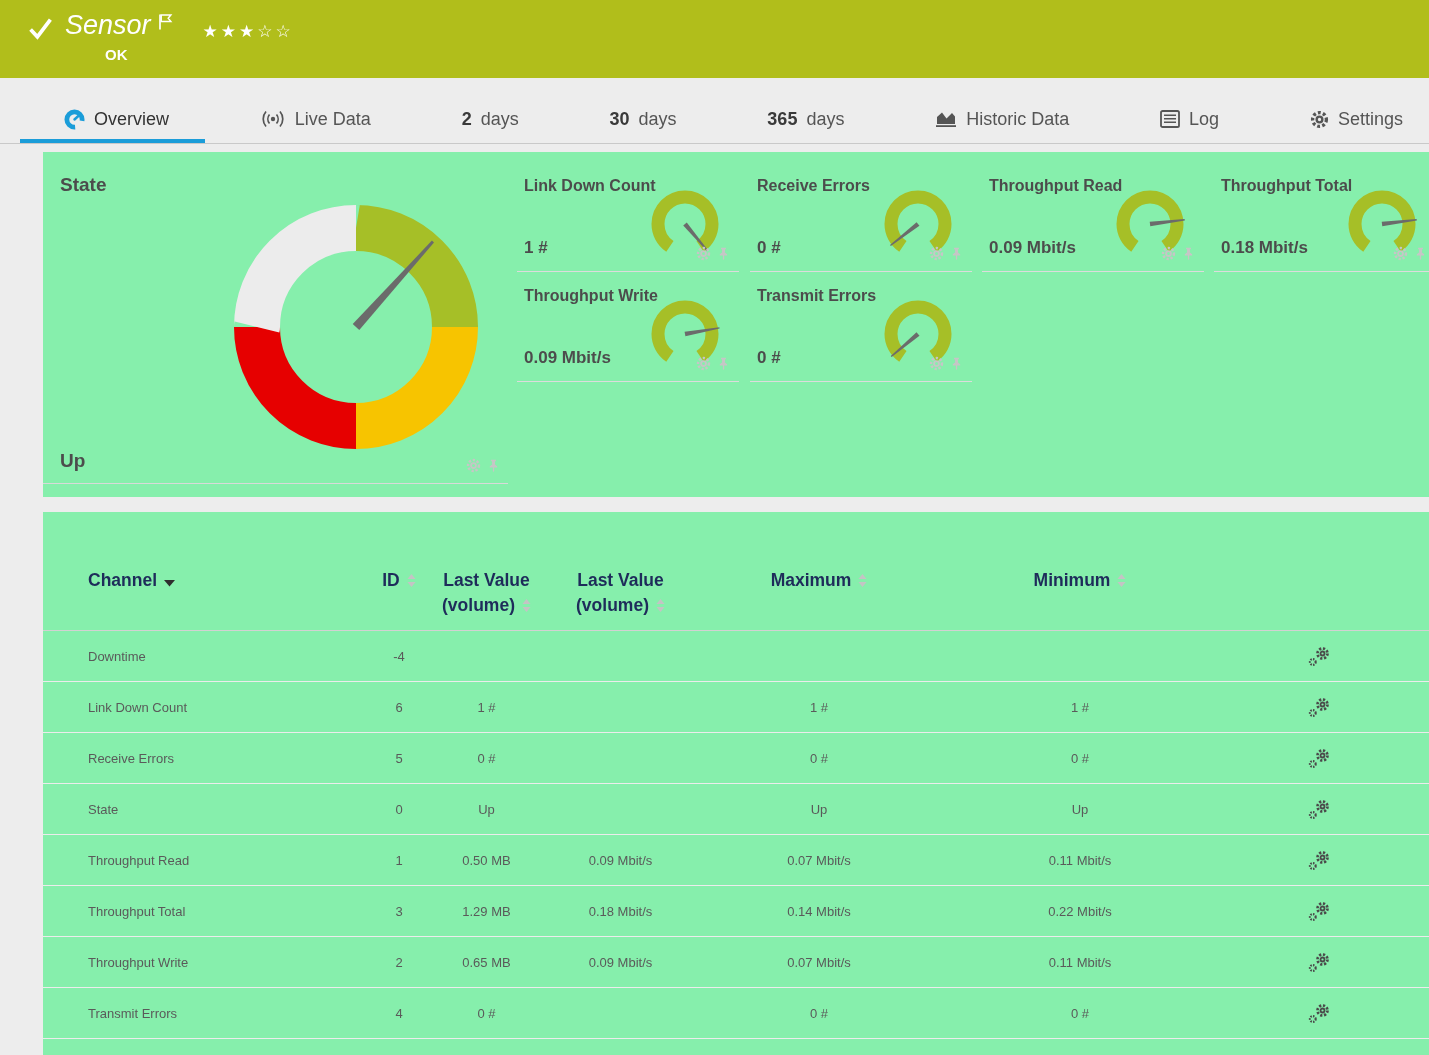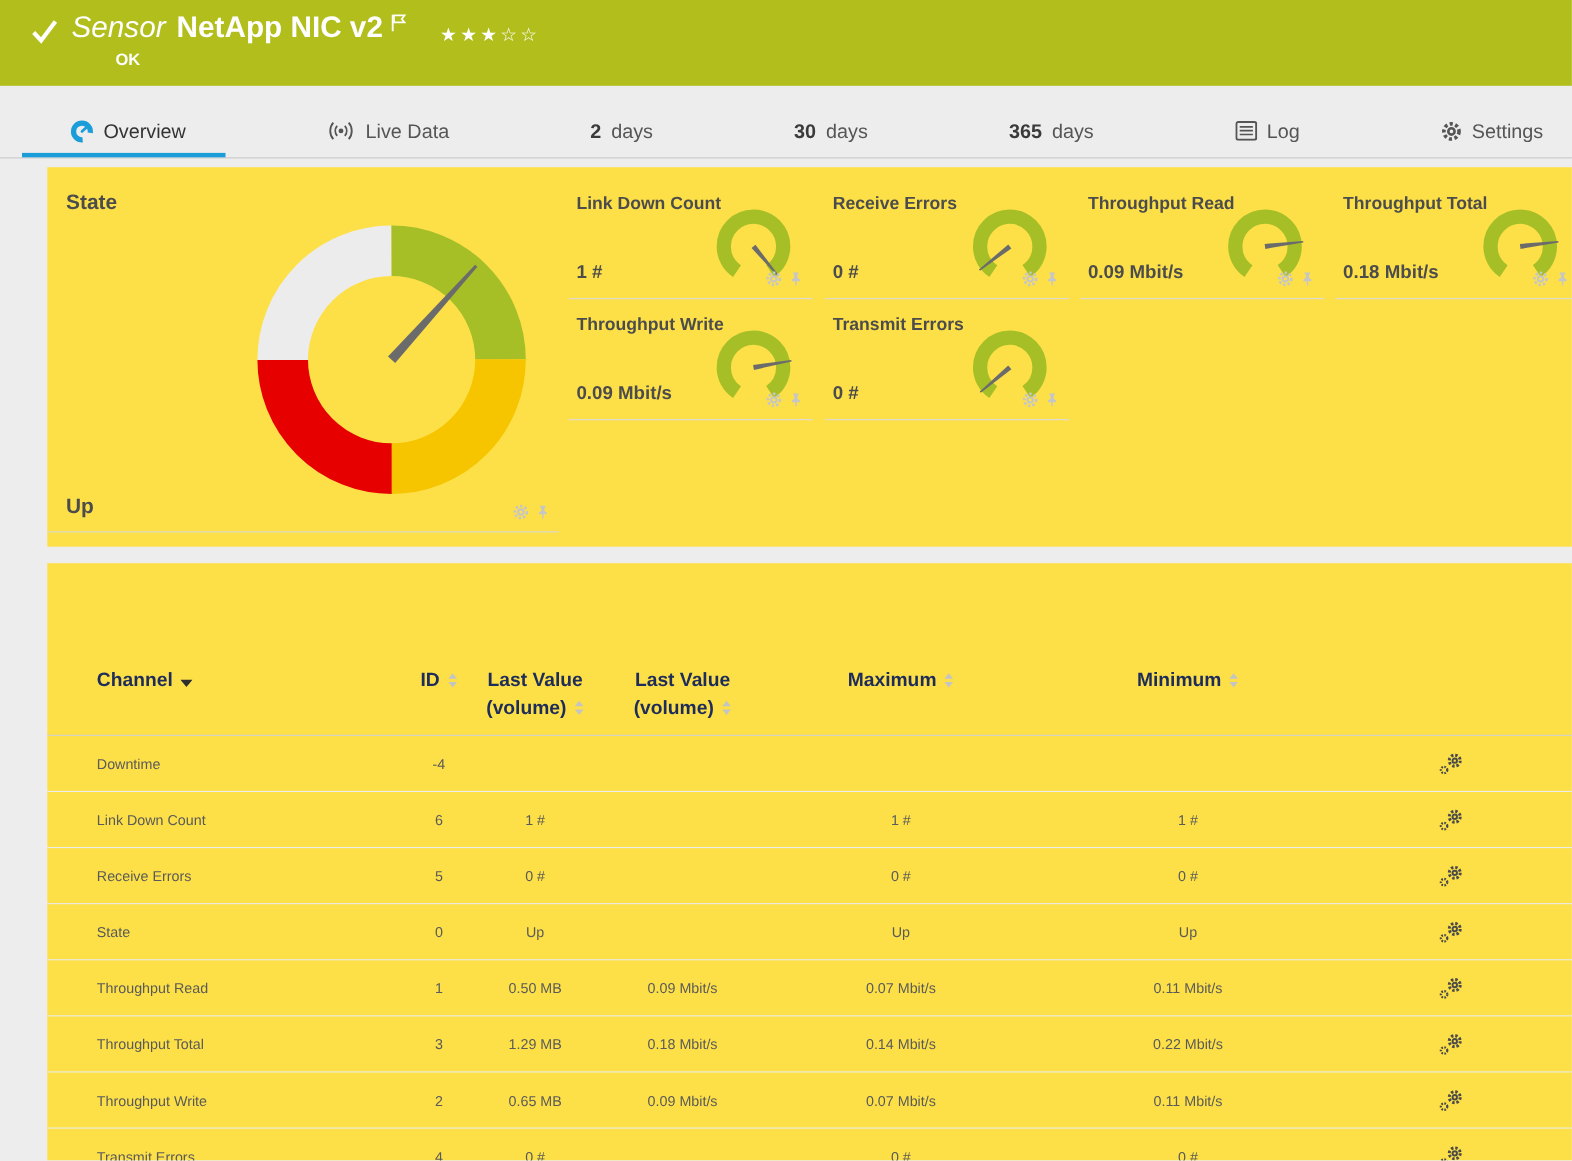--- a/index.html
+++ b/index.html
@@ -27,21 +27,21 @@
     display:flex; justify-content:space-between; align-items:flex-end;
     padding:0 26px 0 64px; border-bottom:1px solid #c9c9c9; }
   .tab { position:relative; display:flex; align-items:center; gap:9px;
     font-size:18px; color:#555; height:100%; cursor:pointer; white-space:nowrap; }
   .tab .tab-bold { font-weight:bold; color:#3a3a3a; }
   .tab.active { color:#333; }
   .tab.active::after { content:""; position:absolute; left:-44px; right:-36px;
     bottom:0; height:4px; background:var(--accent); }
   .tab-icon svg { display:block; }
   
-  .panel { position:absolute; left:43px; right:0; background:#fde047; }
+  .panel { position:absolute; left:43px; right:0; background:#86efac; }
   .gauges-panel { top:152px; height:345px; overflow:hidden; }
   
   .state-block { position:absolute; left:0; top:0; width:465px; height:332px;
     border-bottom:1px solid #d9d9d9; }
   .block-title { position:absolute; left:17px; top:22px; font-size:19px; font-weight:bold; color:#4c4c4c; }
   .donut { position:absolute; left:185px; top:47px; }
   .block-value { position:absolute; left:17px; top:298px; font-size:19px; font-weight:bold; color:#4c4c4c; }
   .state-icons { position:absolute; right:8px; top:306px; }
   
   .mini { position:absolute; width:222px; height:102px; border-bottom:1px solid #dcdcdc; }
@@ -50,21 +50,21 @@
   .mini-value { position:absolute; left:7px; bottom:13px; font-size:17px; font-weight:bold; color:#4c4c4c; }
   .mini .panel-icons { position:absolute; right:9px; bottom:10px; }
   .panel-icons { display:flex; gap:6px; color:#c6c6c6; }
   .panel-icons .icon { cursor:pointer; }
   .panel-icons svg { display:block; }
   
   .table-panel { top:512px; bottom:0; }
   .thead, .trow { display:grid;
     grid-template-columns:45px 290px 42px 133px 135px 262px 260px 1fr; }
   .thead { padding:56px 0 12px 0; border-bottom:1px solid #d2d2d2;
-    color:#1e2c5a; font-weight:bold; font-size:17.5px; line-height:25px; align-items:start;margin-top:38px; }
+    color:#1e2c5a; font-weight:bold; font-size:17.5px; line-height:25px; align-items:start; }
   .thead .hcell { cursor:pointer; }
   .trow { height:51px; align-items:center; border-bottom:1px solid #ececec;
     font-size:13px; color:#5a5a5a; }
   .cell-r { text-align:center; }
   .h-line2 { white-space:nowrap; }
   .sort { display:inline-block; margin-left:7px; }
   .sort svg { display:inline-block; vertical-align:-1px; }
   .row-gear { margin-left:98px; cursor:pointer; width:24px; }
   .row-gear svg { display:block; }
 </style>
@@ -73,21 +73,20 @@
 
 <header class="topbar">
   <span class="check-icon">
     <svg width="25" height="23" viewBox="0 0 24 22">
         <path d="M2.5 12l6.5 7L21.5 2.5" stroke="#fff" stroke-width="3.6" fill="none"></path>
       </svg>
   </span>
   <div class="titleblock">
     <div class="titleline">
       <span class="kind">Sensor</span>
-      <span class="name">NetApp NIC v2</span>
       <span class="flag-icon">
         <svg width="15" height="17" viewBox="0 0 15 17">
             <path d="M2 1.5v15" stroke="#fff" stroke-width="1.7" fill="none"></path>
             <path d="M3.2 2h9.6l-2.6 3.2L12.8 8.4H3.2z" fill="none" stroke="#fff" stroke-width="1.5"></path>
           </svg>
       </span>
       <span class="stars">★★★☆☆</span>
     </div>
     <div class="status">OK</div>
   </div>
@@ -132,20 +131,30 @@
     <b class="tab-bold">30</b>
     <span class="tab-label">days</span>
   </div>
 
   <div class="tab">
 
     <b class="tab-bold">365</b>
     <span class="tab-label">days</span>
   </div>
 
+  <div class="tab">
+    <span class="tab-icon">
+        <svg width="22" height="19" viewBox="0 0 22 19">
+          <path d="M2 14V7l5-4.5 4.5 6L17 3l3 3.5V14z" fill="#555"></path>
+          <path d="M1 15.2h20v1.8H1z" fill="#555"></path>
+        </svg>
+      </span>
+
+    <span class="tab-label">Historic Data</span>
+  </div>
 
   <div class="tab">
     <span class="tab-icon">
         <svg width="20" height="18" viewBox="0 0 20 18">
           <rect x="1" y="1" width="18" height="16" rx="1.6" fill="none" stroke="#555" stroke-width="1.8"></rect>
           <path d="M4 5.3h12M4 8.8h12M4 12.3h12" stroke="#555" stroke-width="1.5"></path>
         </svg>
       </span>
 
     <span class="tab-label">Log</span>

